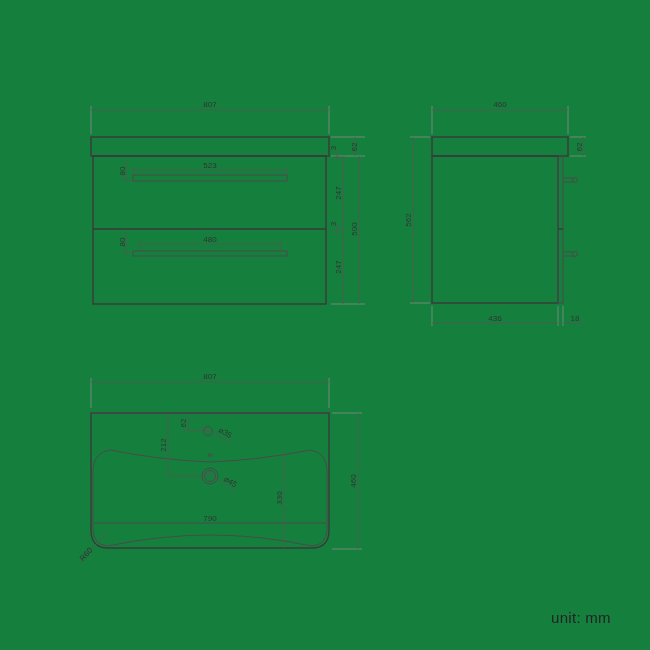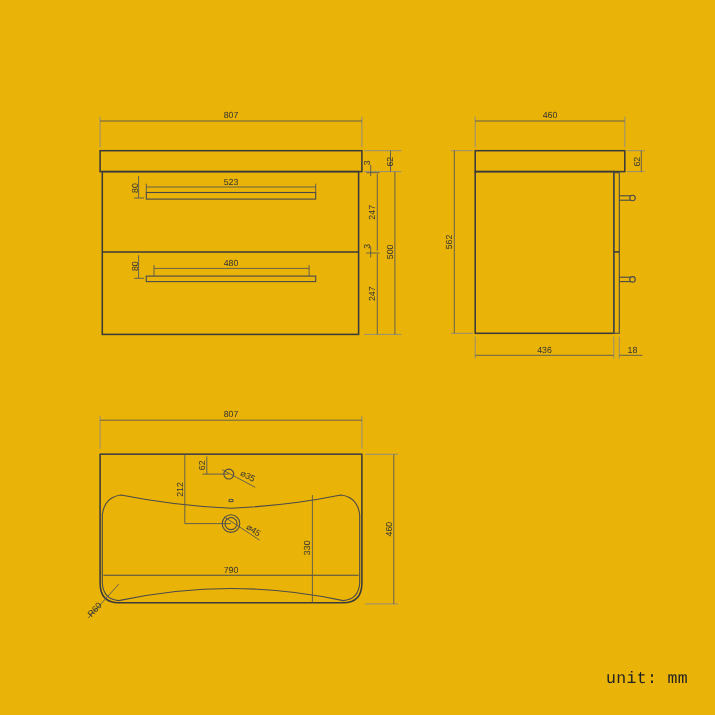--- a/index.html
+++ b/index.html
@@ -1,23 +1,23 @@
 <!DOCTYPE html>
 <html><head>
   <meta charset="utf-8">
   <style>
     html, body { margin: 0; padding: 0; background: #ffffff; }
-    #canvas { position: relative; width: 650px; height: 650px; background: #eab308; overflow: hidden; }
+    #canvas { position: relative; width: 650px; height: 650px; background: #15803d; overflow: hidden; }
     svg { position: absolute; left: 0; top: 0; }
     .ln { stroke: #4a4a4a; stroke-width: 1; fill: none; }
     .ln2 { stroke: #3a3a3a; stroke-width: 1.4; fill: none; }
     .dim { stroke: #555555; stroke-width: 0.8; fill: none; }
     .ext { stroke: #8a8a8a; stroke-width: 0.8; fill: none; }
     .t { font-family: "Liberation Sans", sans-serif; font-size: 8px; fill: #333333; }
-    .unit { position: absolute; left: 551px; top: 609px; font-family: Liberation Mono, monospace; font-size: 15px; color: #222222; letter-spacing: 0.3px; }
+    .unit { position: absolute; left: 551px; top: 609px; font-family: Liberation Sans, sans-serif; font-size: 15px; color: #222222; letter-spacing: 0.3px; }
   </style>
 </head>
 <body>
 
 <div id="canvas">
 <svg width="650" height="650" viewBox="0 0 650 650">
 
   <g>
 
     <line class="ext" x1="91" y1="106" x2="91" y2="134"></line>

